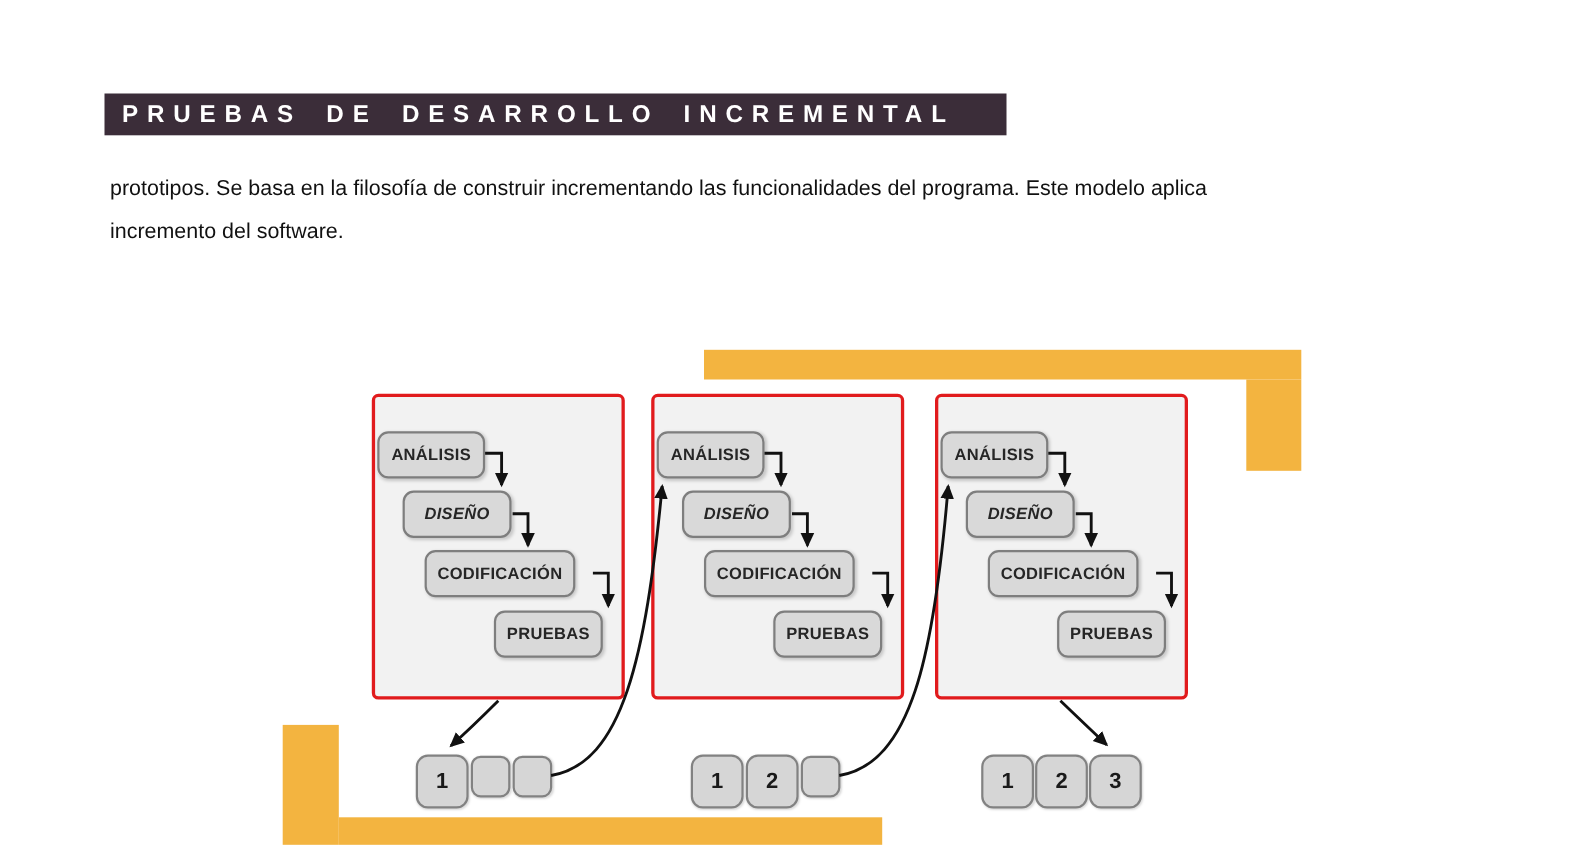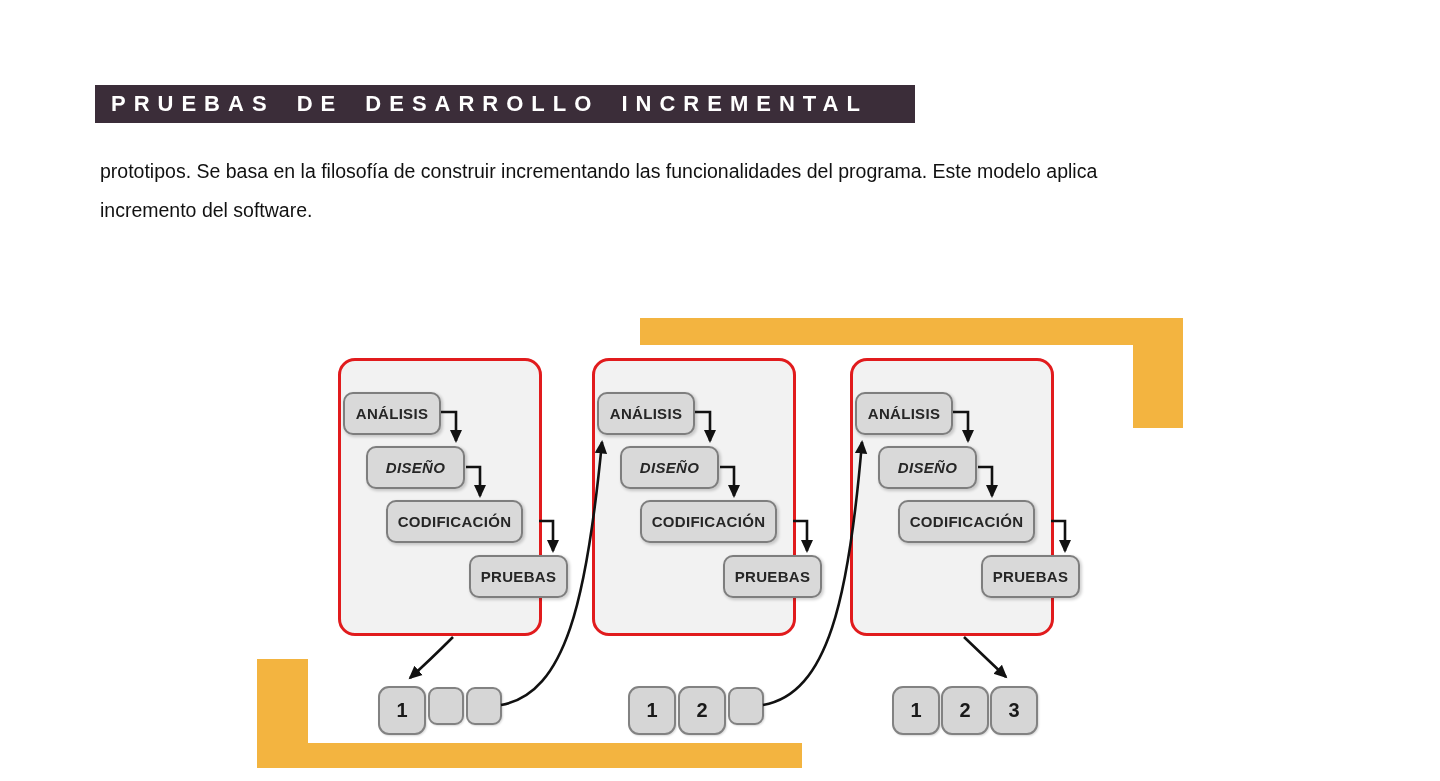--- a/index.html
+++ b/index.html
@@ -21,35 +21,35 @@
   }
   .paragraph .line{height:39px;line-height:39px;white-space:nowrap;}
   
   .diagram{position:absolute;left:0;top:0;width:1440px;height:781px;}
   .orange{position:absolute;background:#F3B440;}
   .orange.top-h{left:640px;top:318px;width:543px;height:27px;}
   .orange.top-v{left:1133px;top:345px;width:50px;height:83px;}
   .orange.bot-v{left:257px;top:659px;width:51px;height:109px;}
   .orange.bot-h{left:308px;top:743px;width:494px;height:25px;}
   .panel{
-    position:absolute;top:358px;width:204px;height:278px;box-sizing:border-box;
-    background:#F2F2F2;border:3px solid #E11B1D;border-radius:17px;padding-left:30px;
+    position:absolute;top:358px;width:230px;height:278px;box-sizing:border-box;
+    background:#F2F2F2;border:3px solid #E11B1D;border-radius:6px;padding-left:30px;
   }
   .panel.p1{left:338px;} .panel.p2{left:592px;} .panel.p3{left:850px;}
   .wf-box{
     position:absolute;height:43px;box-sizing:border-box;
     background:#D9D9D9;border:2.5px solid #7E7E7E;border-radius:10px;
     display:flex;align-items:center;justify-content:center;
     font-size:15px;font-weight:bold;color:#262626;letter-spacing:0.3px;
     box-shadow:1.5px 1.5px 3px rgba(0,0,0,0.18);
   }
   .wf-box.s0{left:2px;top:31px;width:98px;}
   .wf-box.s1{left:25px;top:85px;width:99px;font-style:italic;}
   .wf-box.s2{left:45px;top:139px;width:137px;}
-  .wf-box.s3{left:128px;top:194px;width:99px;text-align:center;}
+  .wf-box.s3{left:108px;top:194px;width:99px;text-align:center;}
   .inc-cell{
     position:absolute;box-sizing:border-box;
     background:#D6D6D6;border:2.5px solid #828282;
     display:flex;align-items:center;justify-content:center;
     font-size:20px;font-weight:bold;color:#1a1a1a;
     box-shadow:1px 1px 2px rgba(0,0,0,0.15);
   }
   .inc-cell.big{width:48px;height:49px;top:686px;border-radius:11px;}
   .inc-cell.small{width:36px;height:38px;top:687px;border-radius:9px;}
   svg.arrows{position:absolute;left:0;top:0;pointer-events:none;}

